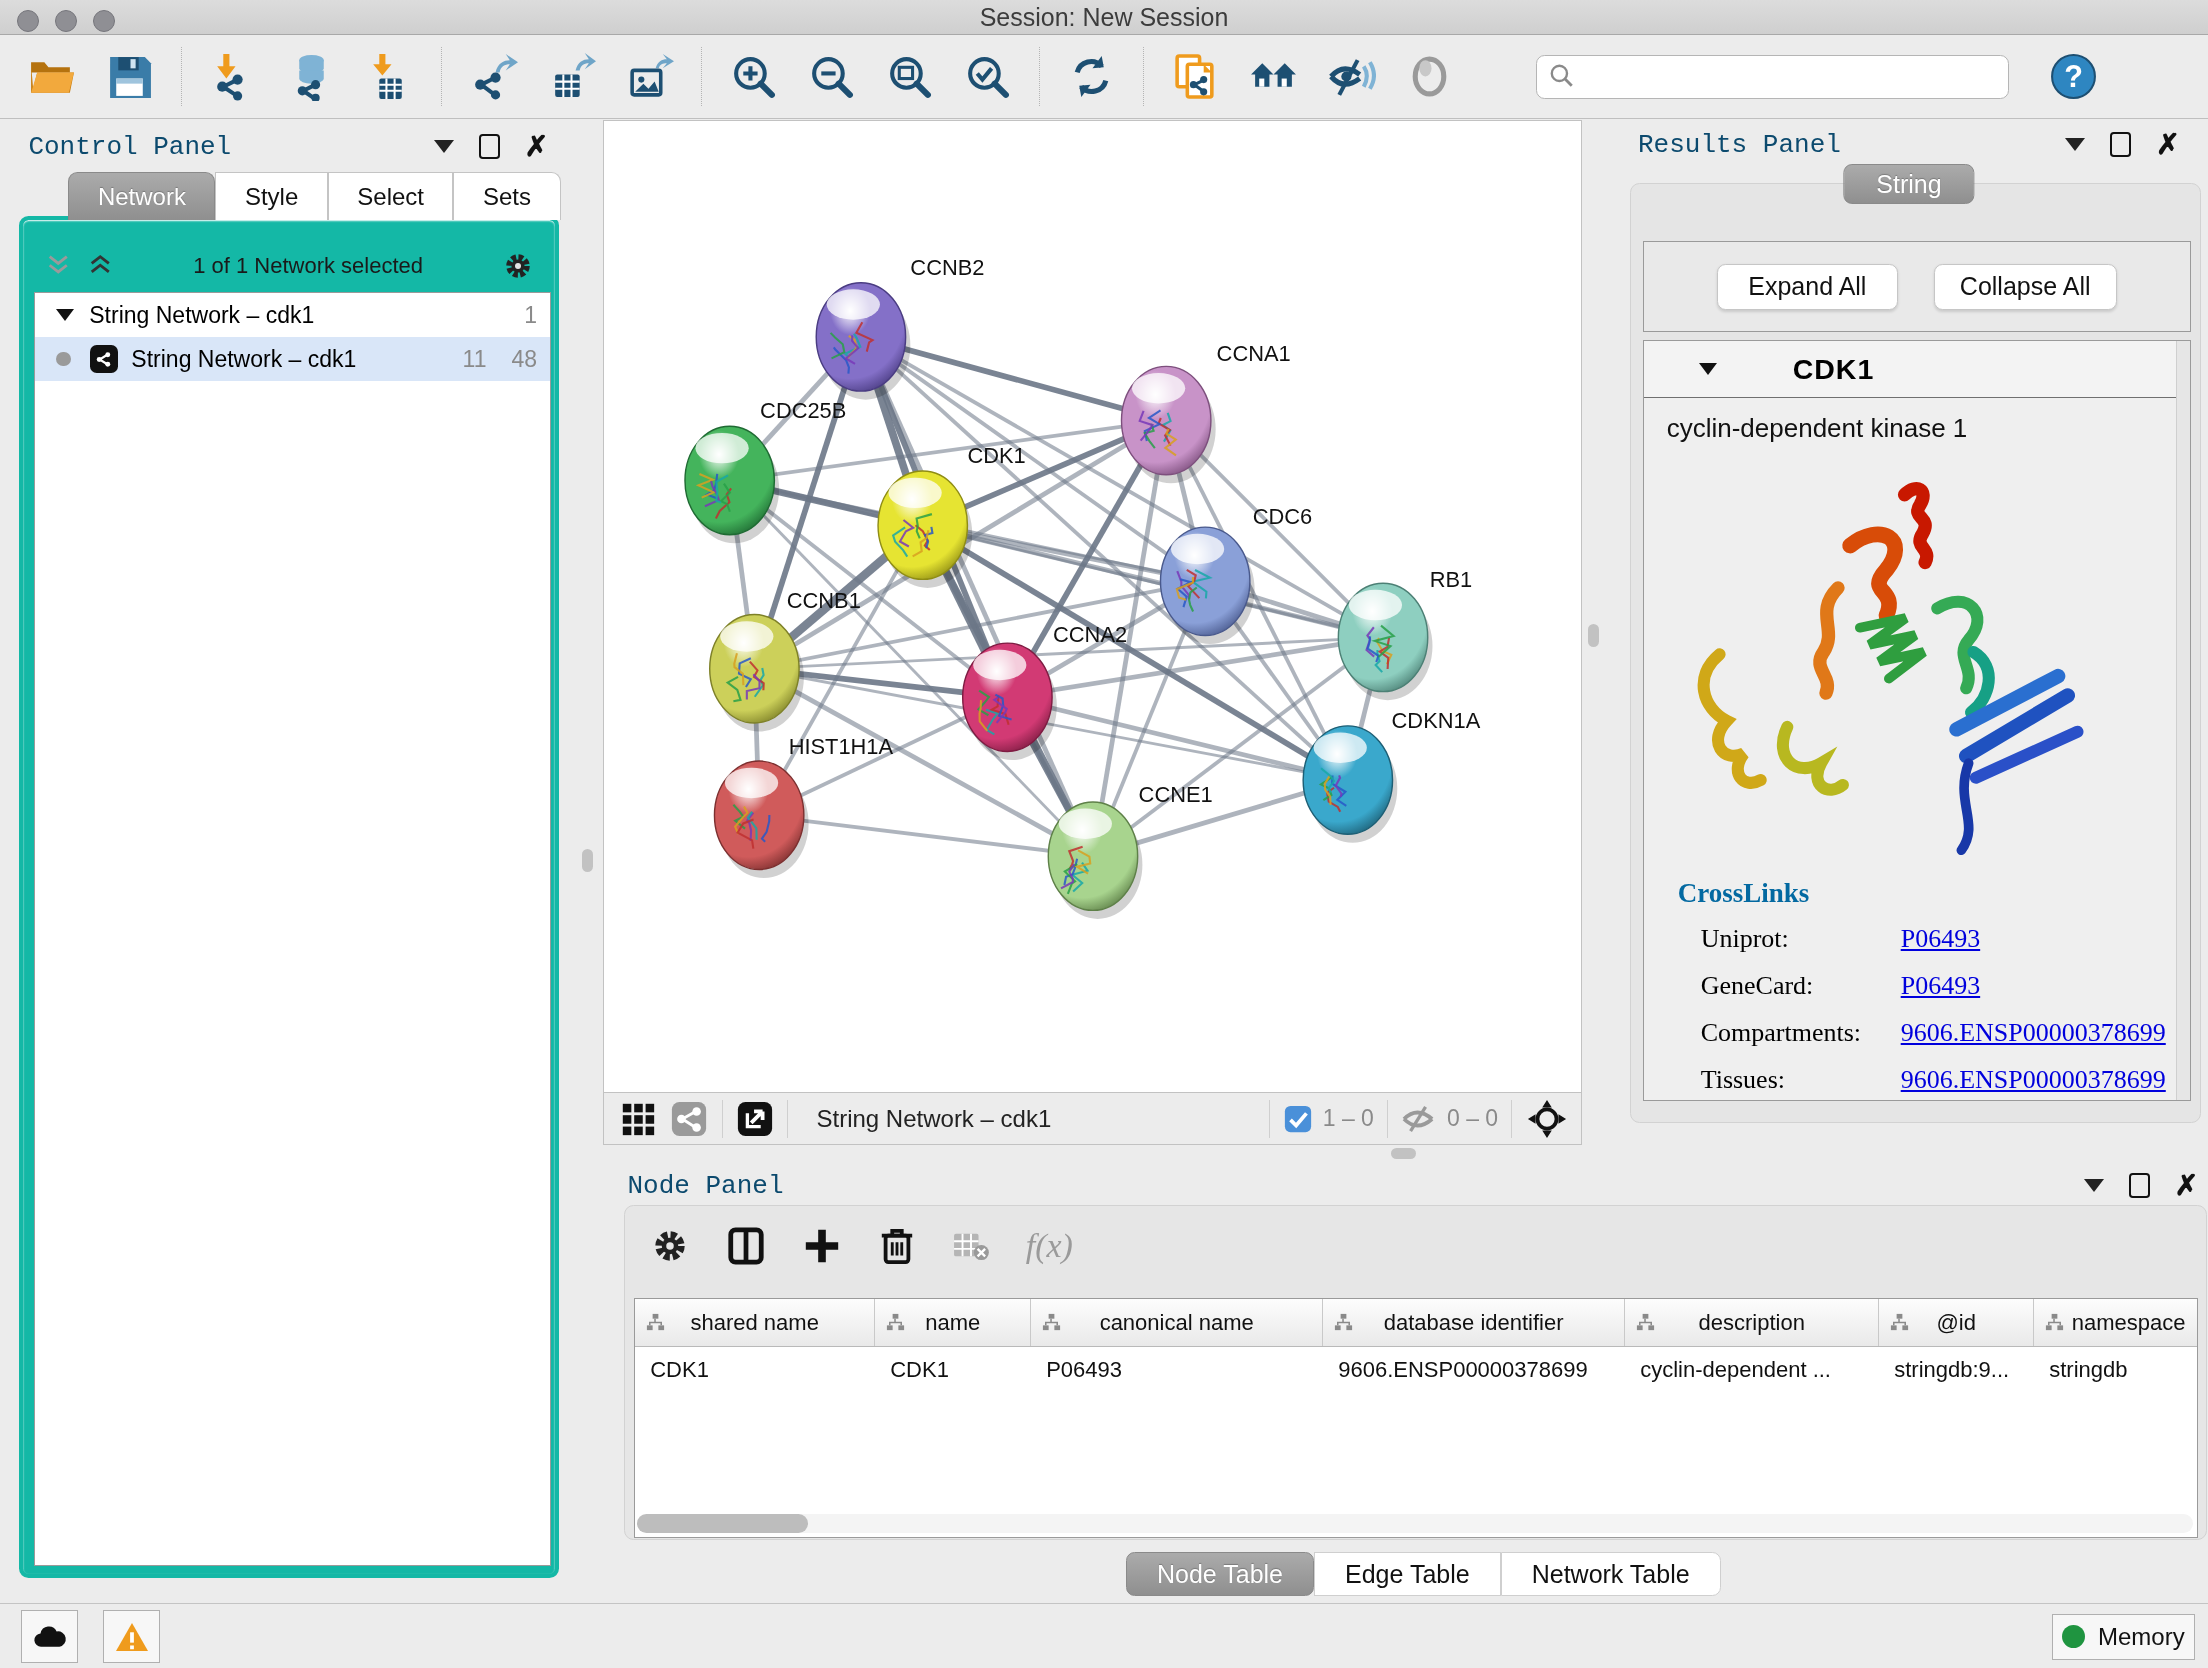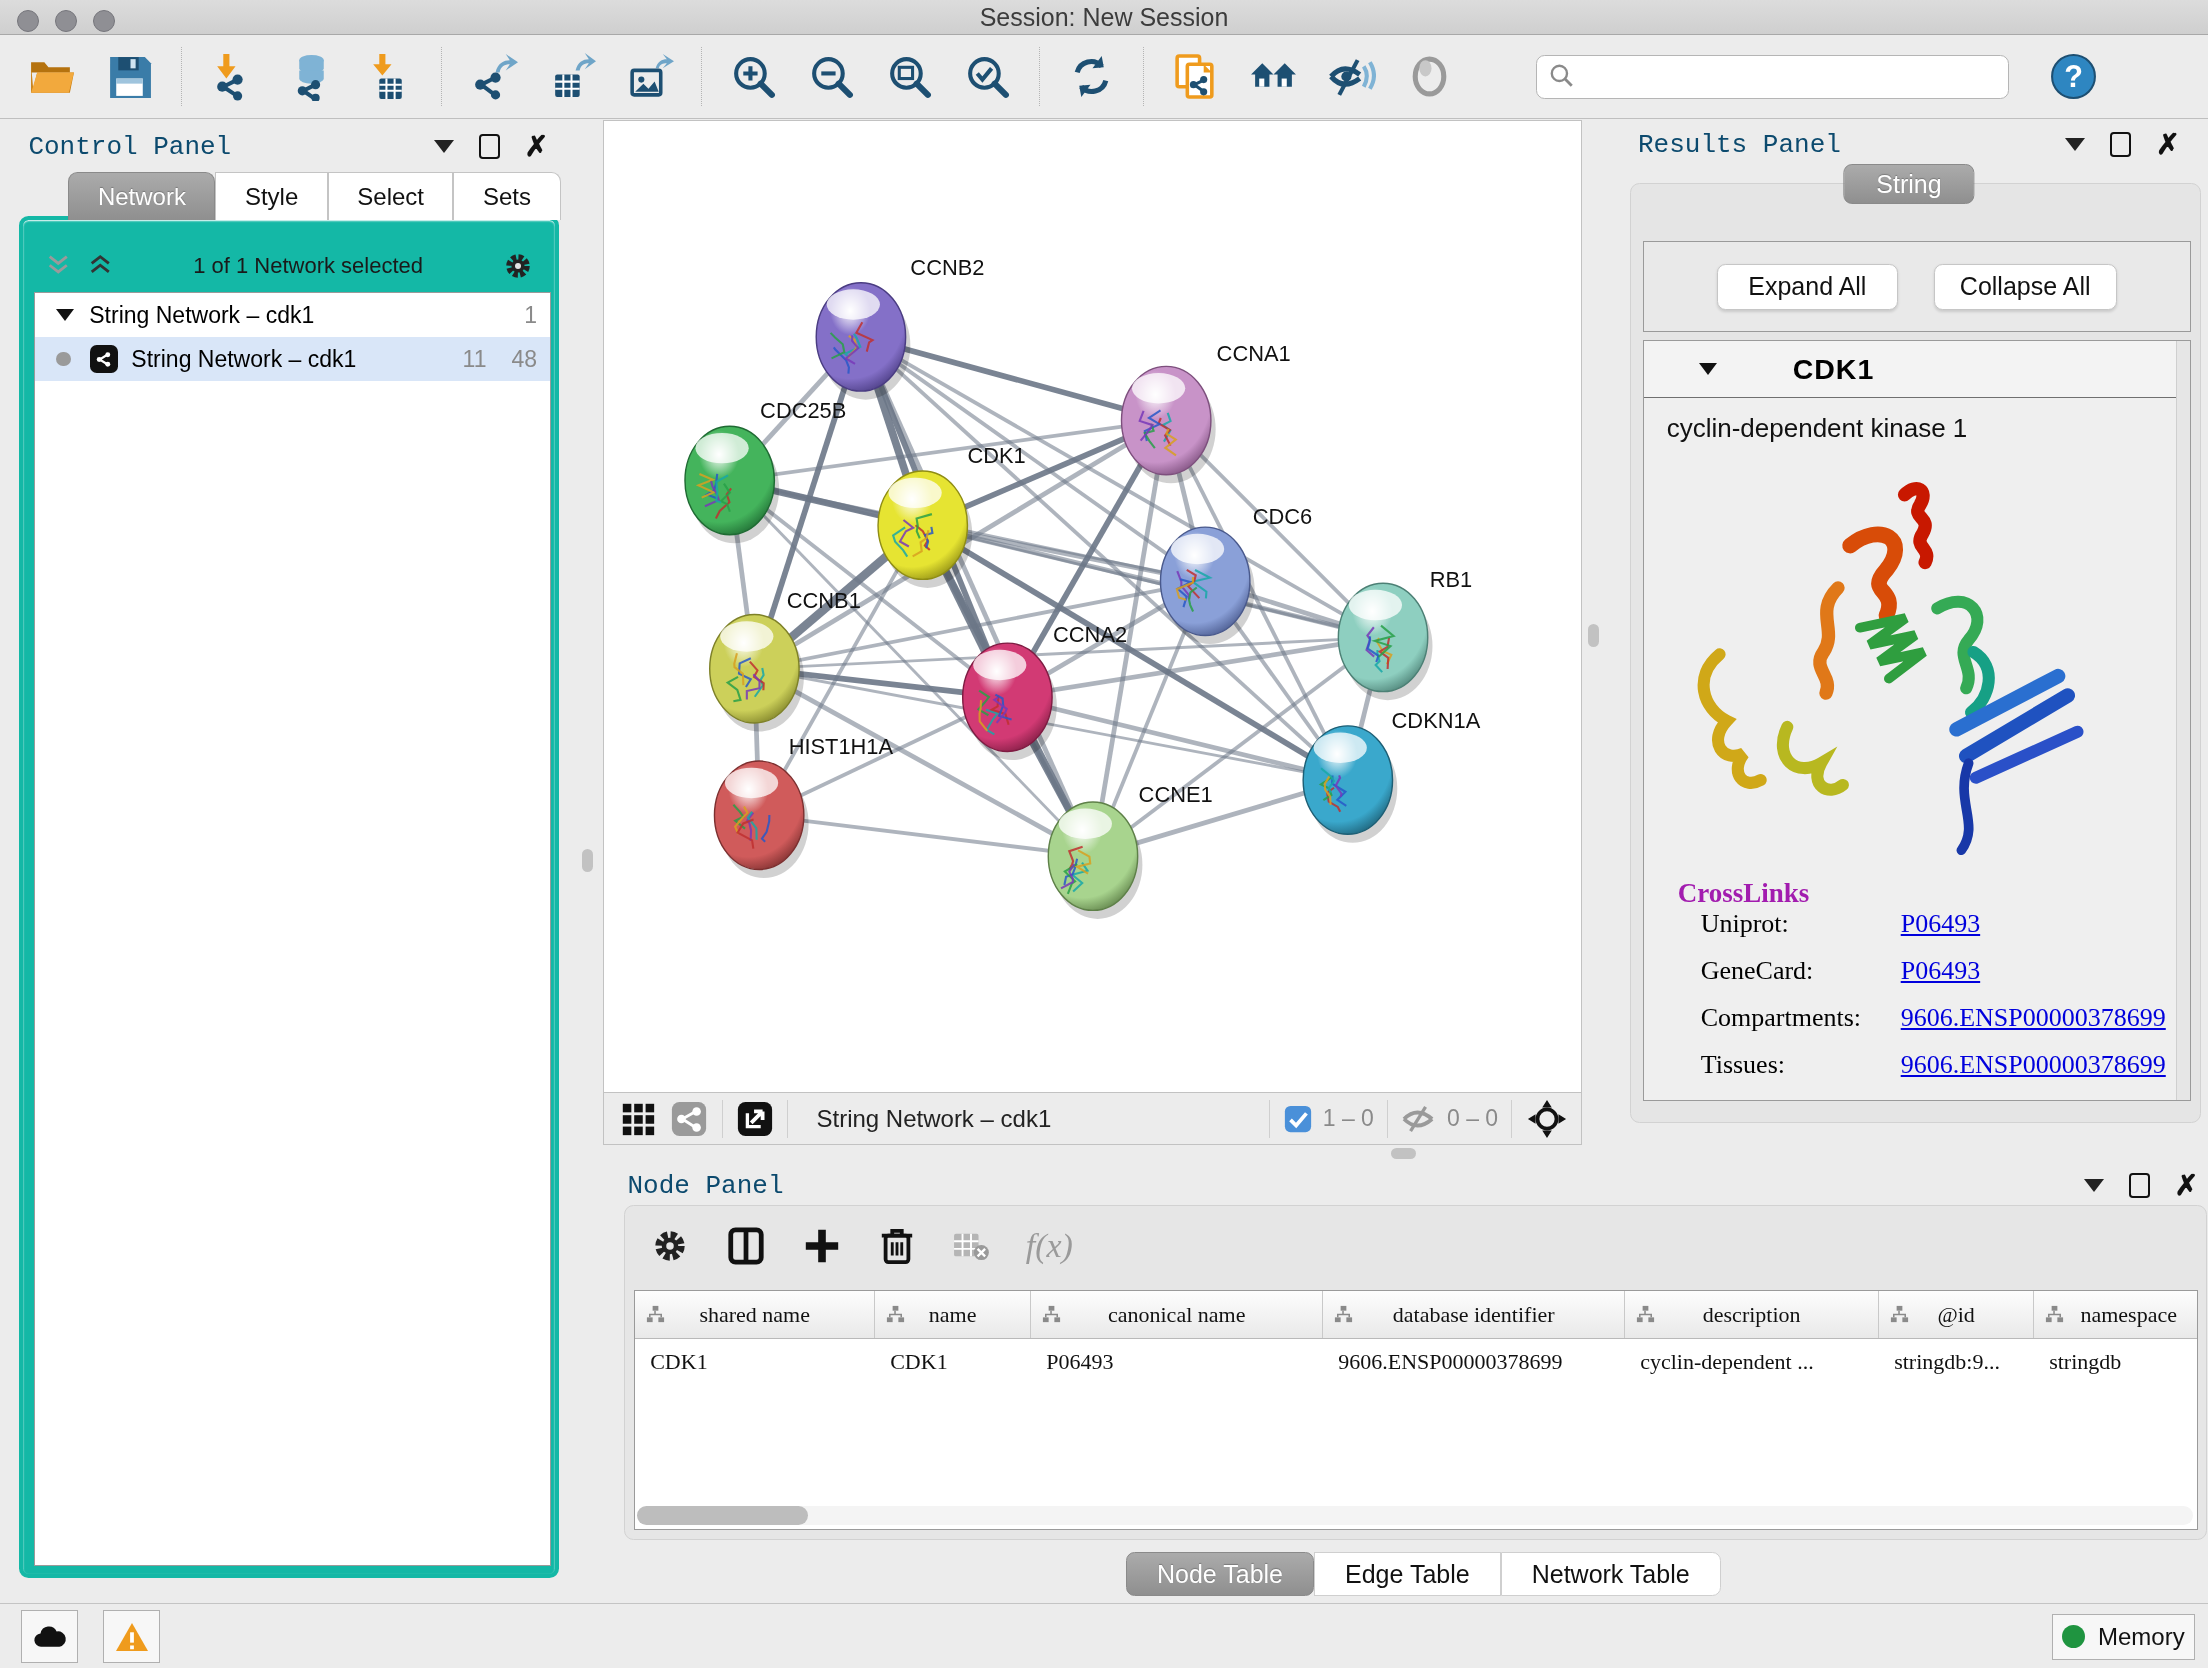--- a/index.html
+++ b/index.html
@@ -94,37 +94,37 @@
     justify-content:center; padding:0 25px; box-shadow:0 1.9px 2.9px #00000022; }
   #rp-scrollbox { position:absolute; left:11.4px; top:156px; width:548px; height:761px;
     border:1.9px solid #9a9a9a; background:#efefef; overflow:hidden; }
   #rp-gene-row { height:57px; display:flex; align-items:center; background:#f3f3f3;
     border-bottom:1.9px solid #6f6f6f; }
   #rp-gene-row .tri-down { margin-left:55px; }
   #rp-gene { font-size:28.5px; font-weight:bold; margin-left:61px; letter-spacing:1px; }
   #rp-desc { font-size:26px; color:#111; padding:15px 0 0 23px; }
   #rp-protein { margin:28.5px 0 0 7.6px; }
   #rp-crosslinks { font-family:"Liberation Serif", serif; padding:3.8px 0 0 34px; }
-  #rp-crosslinks .cl-title { font-size:27px; font-weight:bold; color:#a21caf; }
+  #rp-crosslinks .cl-title { font-size:27px; font-weight:bold; color:#0369a1; margin-bottom:15px; }
   .cl-row { display:flex; font-size:26px; margin-bottom:17px; }
   .cl-label { width:200px; color:#000; margin-left:23px; }
   .cl-value { color:#0000dd; text-decoration:underline; }
   #rp-scrollstrip { position:absolute; right:0; top:0; width:13.3px; height:100%;
     background:#e6e6e6; border-left:1px solid #cfcfcf; }
 
   
   #table-panel { position:absolute; left:618px; top:1156px; width:1590px; height:447px; }
   #tp-header { padding:13.3px 9.5px 0 9.5px; height:46px; }
   #tp-body { position:absolute; left:5.7px; top:49px; width:1583px; height:335px;
     background:#e6e6e6; border-radius:9.5px; border:1px solid #d2d2d2; }
   #tp-toolbar { height:80px; display:flex; align-items:center; gap:36px; padding-left:25px; }
   #tp-toolbar .fx { font-family:"Liberation Serif", serif; font-style:italic;
     font-size:34px; color:#9a9a9a; }
-  #tp-table { position:absolute; left:9.5px; top:84px; width:1564px; height:240px;
-    background:#ffffff; border:1.9px solid #9a9a9a; overflow:hidden;font-family:Liberation Serif, serif; }
+  #tp-table { position:absolute; left:9.5px; top:92px; width:1564px; height:240px;
+    background:#ffffff; border:1.9px solid #9a9a9a; overflow:hidden; }
   #tp-headrow { display:flex; height:48px; background:linear-gradient(#fdfdfd,#e9e9e9);
     border-bottom:1px solid #b9b9b9; }
   .th { position:relative; display:flex; align-items:center; justify-content:center;
     font-size:22px; color:#111; border-right:1px solid #c9c9c9; flex:none; }
   .th svg { position:absolute; left:9.5px; }
   #tp-datarow { display:flex; height:44px; }
   .td { font-size:22px; color:#111; padding:9.5px 0 0 15px; flex:none;
     white-space:nowrap; overflow:hidden; }
   #tp-hscroll { position:absolute; left:1.9px; bottom:3.8px; width:1556px; height:19px;
     background:#f4f4f4; border-radius:9.5px; }

